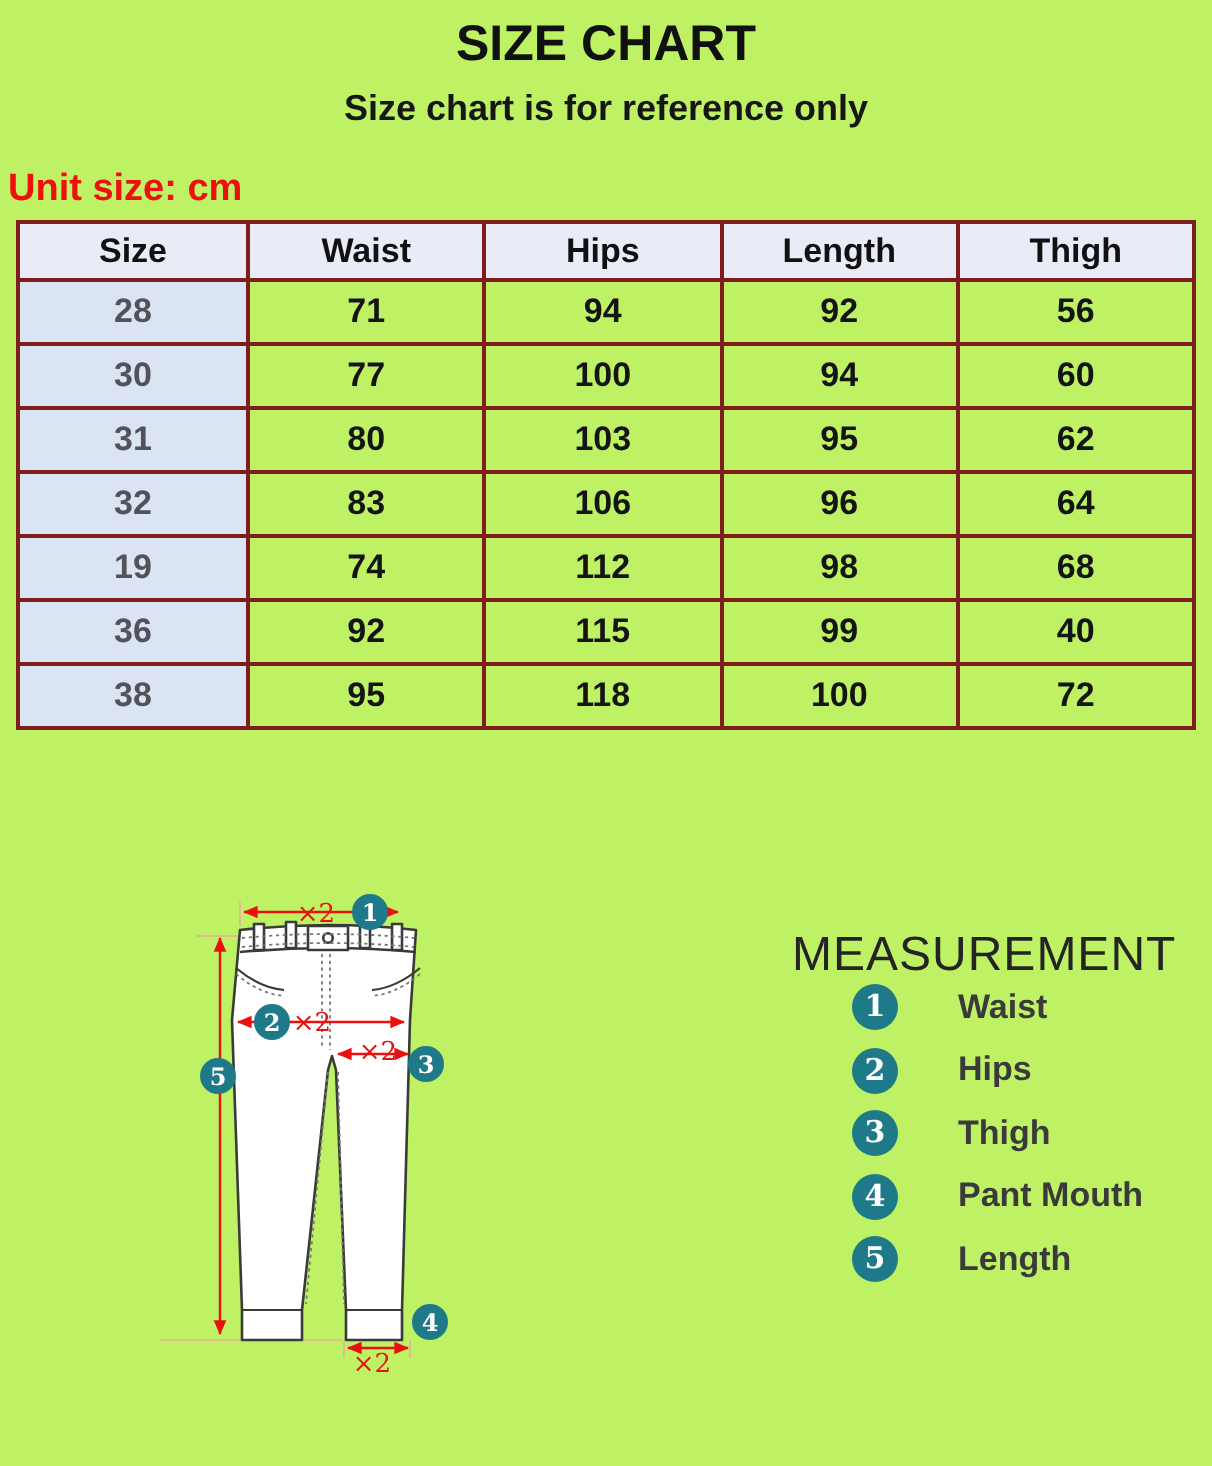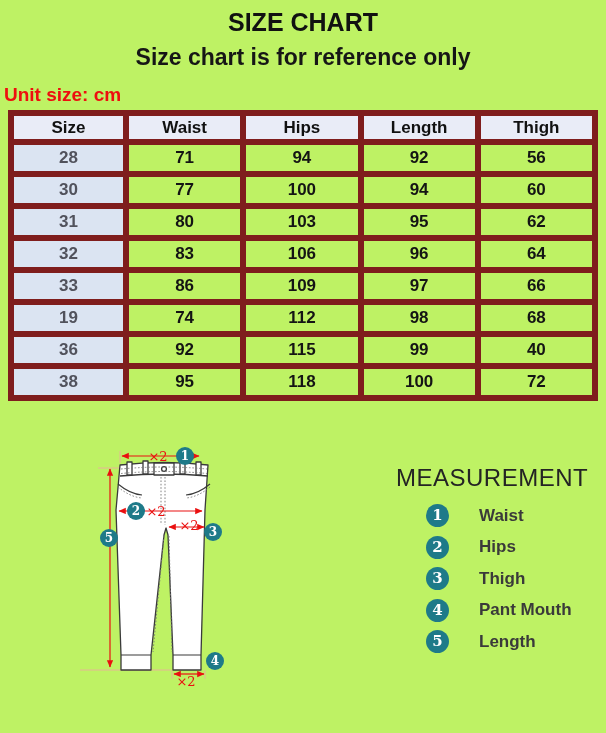--- a/index.html
+++ b/index.html
@@ -7,44 +7,44 @@
   .page {
     position:relative; width:606px; height:733px; background:#bef264;
     font-family:"Liberation Sans", sans-serif; overflow:hidden;
   }
   .title {
     position:absolute; top:8px; left:0; width:100%;
     text-align:center; font-size:25px; font-weight:700; color:#111;
   }
   .subtitle {
     position:absolute; top:44px; left:0; width:100%;
-    text-align:center; font-size:23px; font-weight:600; color:#161616;
+    text-align:center; font-size:18px; font-weight:600; color:#161616;
   }
   .unit-note {
     position:absolute; top:84px; left:4px;
     font-size:19px; font-weight:700; color:#ee0f0f;
   }
   table.size-table {
     position:absolute; top:110px; left:8px; width:590px;
     border-collapse:collapse; table-layout:fixed;
     border:2px solid #1a1a1a; font-size:17px;
   }
   table.size-table th, table.size-table td {
-    border:6px solid #7f1d1d; text-align:center; padding:0;
+    border:2px solid #7f1d1d; text-align:center; padding:0;
   }
   table.size-table th { height:29px; background:#e9ecf7; font-weight:700; color:#111; }
   table.size-table td { height:32px; font-weight:700; color:#141414; }
   table.size-table td.size-cell { background:#dbe4f2; font-weight:600; color:#51525c; }
   .diagram-svg { position:absolute; top:443px; left:68px; }
   .measurement {
     position:absolute; top:464px; left:396px; width:206px;
   }
   .measurement-title {
     font-size:24px; font-weight:400; color:#242424; letter-spacing:0.5px;
-    margin-bottom:12px; white-space:nowrap;
+    white-space:nowrap;
   }
   .legend-row {
     display:flex; align-items:center; height:23px; margin:0 0 8.5px 30px;
   }
   .legend-circle {
     width:23px; height:23px; border-radius:50%; background:#1e7a89;
     color:#fff; font-family:"DejaVu Serif", serif; font-weight:700;
     font-size:15px; line-height:23px; text-align:center; flex:0 0 23px;
   }
   .legend-label {
@@ -101,27 +101,20 @@
           <td>103</td>
           <td>95</td>
           <td>62</td>
         </tr>
         <tr>
           <td class="size-cell">32</td>
           <td>83</td>
           <td>106</td>
           <td>96</td>
           <td>64</td>
-        </tr>
-        <tr>
-          <td class="size-cell">33</td>
-          <td>86</td>
-          <td>109</td>
-          <td>97</td>
-          <td>66</td>
         </tr>
         <tr>
           <td class="size-cell">19</td>
           <td>74</td>
           <td>112</td>
           <td>98</td>
           <td>68</td>
         </tr>
         <tr>
           <td class="size-cell">36</td>

